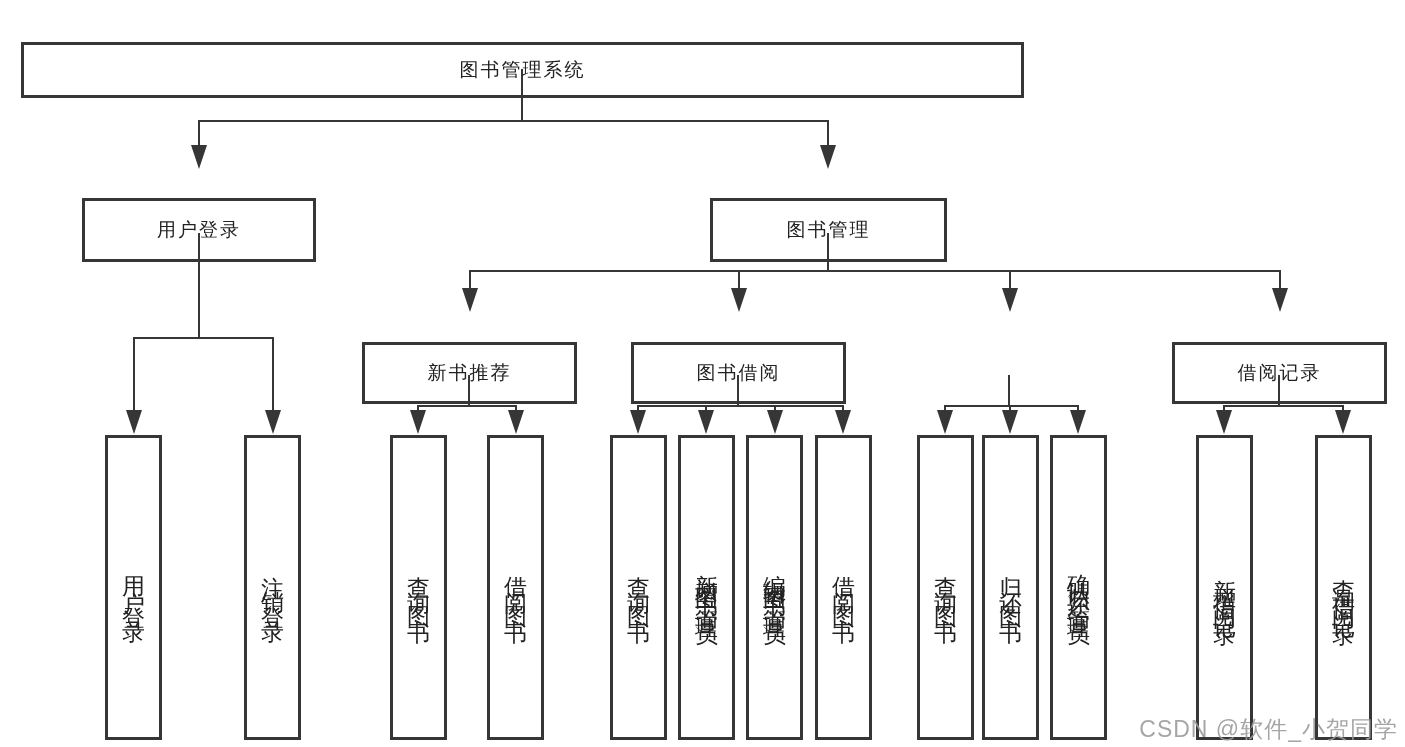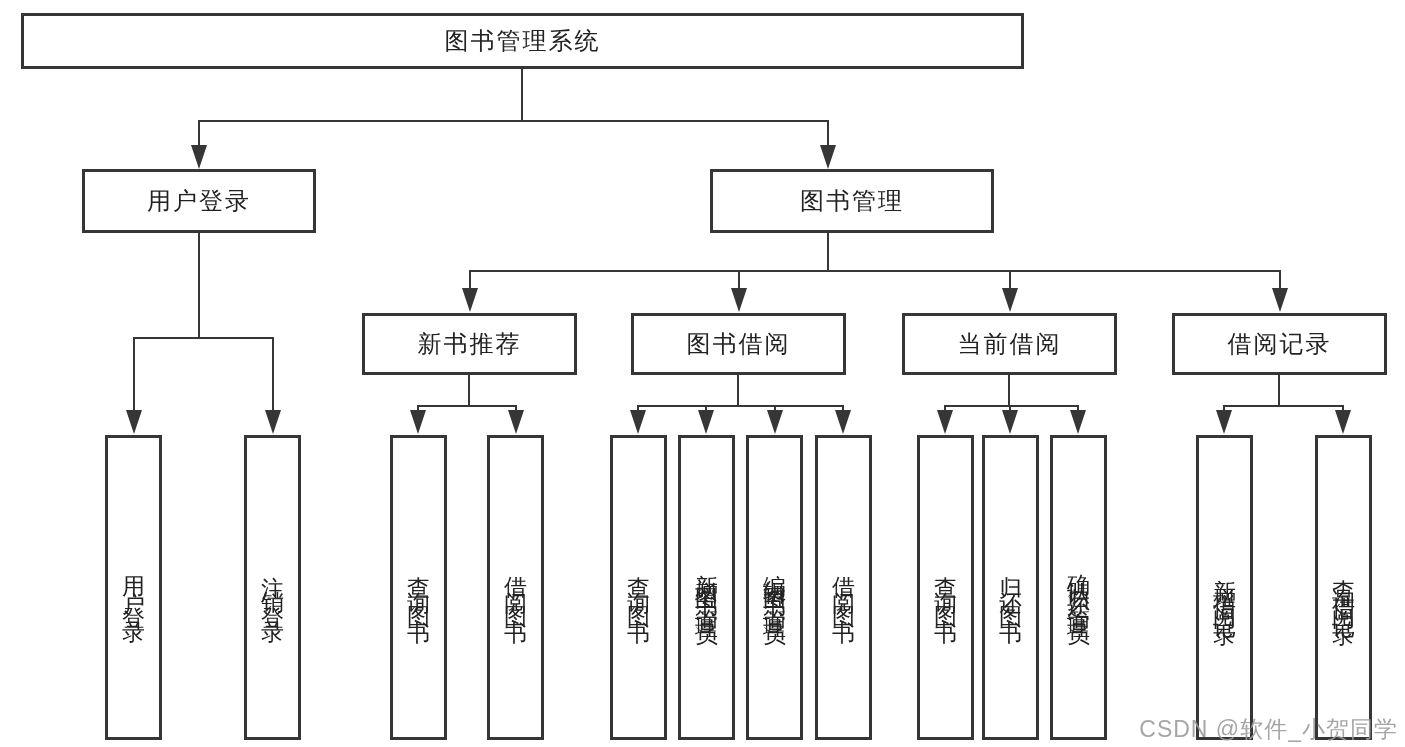--- a/index.html
+++ b/index.html
@@ -16,23 +16,24 @@
     position: absolute;
     box-sizing: border-box;
     border: 3px solid #363636;
     background: #ffffff;
     display: flex;
     align-items: center;
     justify-content: center;
     color: #222222;
   }
   .hbox {
-    font-size: 24px;
+    font-size: 19px;
     letter-spacing: 2px;
     white-space: nowrap;
+    margin-top: 29px;
   }
   .vbox {
     writing-mode: vertical-rl;
     text-orientation: mixed;
     font-size: 23px;
     line-height: 1;
   }
   .leaf { top: 435px; width: 57px; height: 305px; }
   .sp-wide  { letter-spacing: 15px; }
   .sp-mid   { letter-spacing: 9px; }
@@ -64,21 +65,21 @@
   <div class="box hbox" style="left:21px; top:13px; width:1003px; height:56px;">图书管理系统</div>
 
   <div class="line" style="left:521px; top:69px; width:2px; height:53px;"></div>
   <div class="line" style="left:198px; top:120px; width:631px; height:2px;"></div>
   <div class="line" style="left:198px; top:120px; width:2px; height:30px;"></div>
   <div class="line" style="left:827px; top:120px; width:2px; height:30px;"></div>
   <div class="arrowhead" style="left:191px; top:145px;"></div>
   <div class="arrowhead" style="left:820px; top:145px;"></div>
 
   <div class="box hbox" style="left:82px; top:169px; width:234px; height:64px;">用户登录</div>
-  <div class="box hbox" style="left:710px; top:169px; width:284px; height:64px;">图书管理</div>
+  <div class="box hbox" style="left:710px; top:169px; width:237px; height:64px;">图书管理</div>
 
   <div class="line" style="left:198px; top:233px; width:2px; height:106px;"></div>
   <div class="line" style="left:133px; top:337px; width:141px; height:2px;"></div>
   <div class="line" style="left:133px; top:337px; width:2px; height:79px;"></div>
   <div class="line" style="left:272px; top:337px; width:2px; height:79px;"></div>
   <div class="arrowhead" style="left:126px; top:410px;"></div>
   <div class="arrowhead" style="left:265px; top:410px;"></div>
 
   <div class="line" style="left:827px; top:233px; width:2px; height:39px;"></div>
   <div class="line" style="left:469px; top:270px; width:812px; height:2px;"></div>
@@ -86,21 +87,20 @@
   <div class="line" style="left:738px; top:270px; width:2px; height:22px;"></div>
   <div class="line" style="left:1009px; top:270px; width:2px; height:22px;"></div>
   <div class="line" style="left:1279px; top:270px; width:2px; height:22px;"></div>
   <div class="arrowhead" style="left:462px; top:288px;"></div>
   <div class="arrowhead" style="left:731px; top:288px;"></div>
   <div class="arrowhead" style="left:1002px; top:288px;"></div>
   <div class="arrowhead" style="left:1272px; top:288px;"></div>
 
   <div class="box hbox" style="left:631px; top:313px; width:215px; height:62px;">图书借阅</div>
   <div class="box hbox" style="left:362px; top:313px; width:215px; height:62px;">新书推荐</div>
-  <div class="box hbox" style="left:902px; top:313px; width:215px; height:62px;">当前借阅</div>
   <div class="box hbox" style="left:1172px; top:313px; width:215px; height:62px;">借阅记录</div>
 
   <div class="line" style="left:468px; top:375px; width:2px; height:32px;"></div>
   <div class="line" style="left:417px; top:405px; width:100px; height:2px;"></div>
   <div class="line" style="left:417px; top:405px; width:2px; height:9px;"></div>
   <div class="line" style="left:515px; top:405px; width:2px; height:9px;"></div>
   <div class="arrowhead" style="left:410px; top:410px;"></div>
   <div class="arrowhead" style="left:508px; top:410px;"></div>
 
   <div class="line" style="left:737px; top:375px; width:2px; height:32px;"></div>

